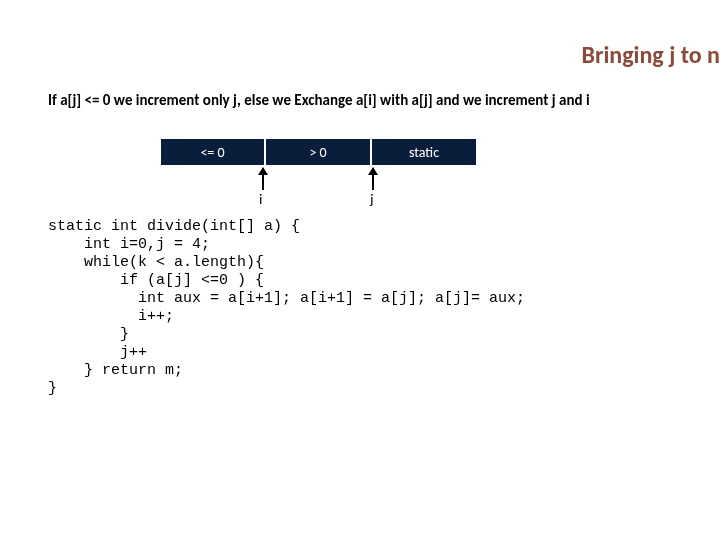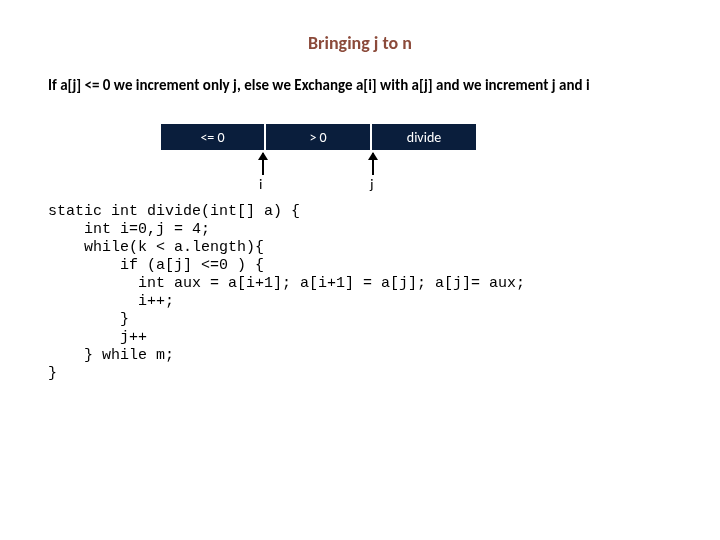--- a/index.html
+++ b/index.html
@@ -6,25 +6,25 @@
     margin: 0;
     padding: 0;
     width: 720px;
     height: 540px;
     background: #fff;
     font-family: Calibri, Arial, sans-serif;
     position: relative;
     overflow: hidden;
   }
   .title {
-    text-align: center;
+    text-align: right;
     font-weight: bold;
-    font-size: 18px;
+    font-size: 24px;
     color: #8b4a3a;
-    margin-top: 32px;
+    margin-top: 40px;
   }
   .desc {
     margin: 22px 48px 0 48px;
     font-weight: bold;
     font-size: 15px;
     color: #000;
     line-height: 1.25;
   }
   .diagram {
     margin: 28px 0 0 0;
@@ -88,30 +88,30 @@
 <body>
 
 <div class="title">Bringing j to n</div>
 
 <div class="desc">If a[j]  &lt;= 0 we increment only j, else we Exchange a[i] with a[j] and we increment j and i</div>
 
 <div class="diagram">
   <div class="boxes">
     <div class="cell c0">&lt;= 0</div>
     <div class="cell c1">&gt; 0</div>
-    <div class="cell c2">divide</div>
+    <div class="cell c2">static</div>
   </div>
   <div class="arrow a-i"></div>
   <div class="arrow a-j"></div>
   <div class="lbl lbl-i">i</div>
   <div class="lbl lbl-j">j</div>
 </div>
 
 <div class="code"><span>static int divide(int[] a) {</span>
 <span>    int i=0,j = 4;</span>
 <span>    while(k &lt; a.length){</span>
 <span>        if (a[j] &lt;=0 ) {</span>
 <span>          int aux = a[i+1]; a[i+1] = a[j]; a[j]= aux;</span>
 <span>          i++;</span>
 <span>        }</span>
 <span>        j++</span>
-<span>    } while m;</span>
+<span>    } return m;</span>
 <span>}</span></div>
 
 </body></html>

